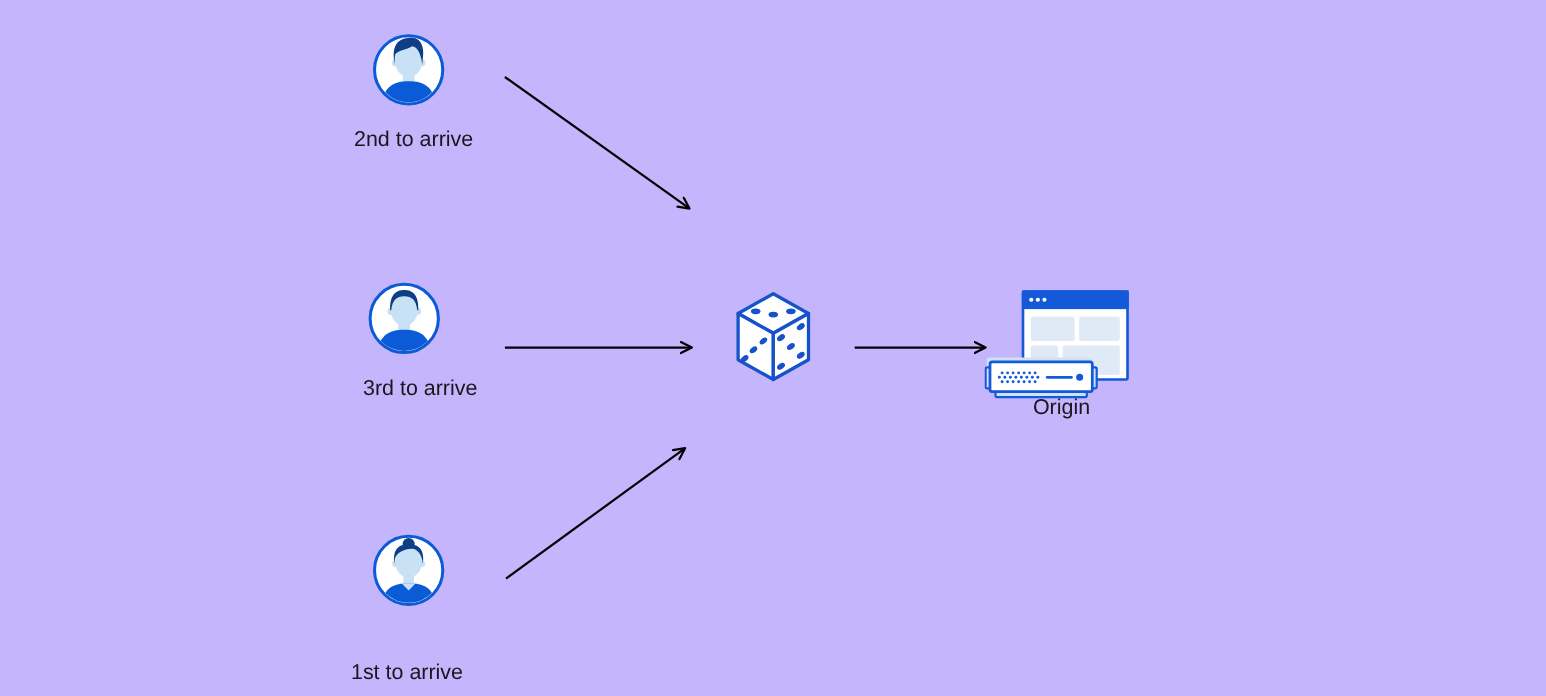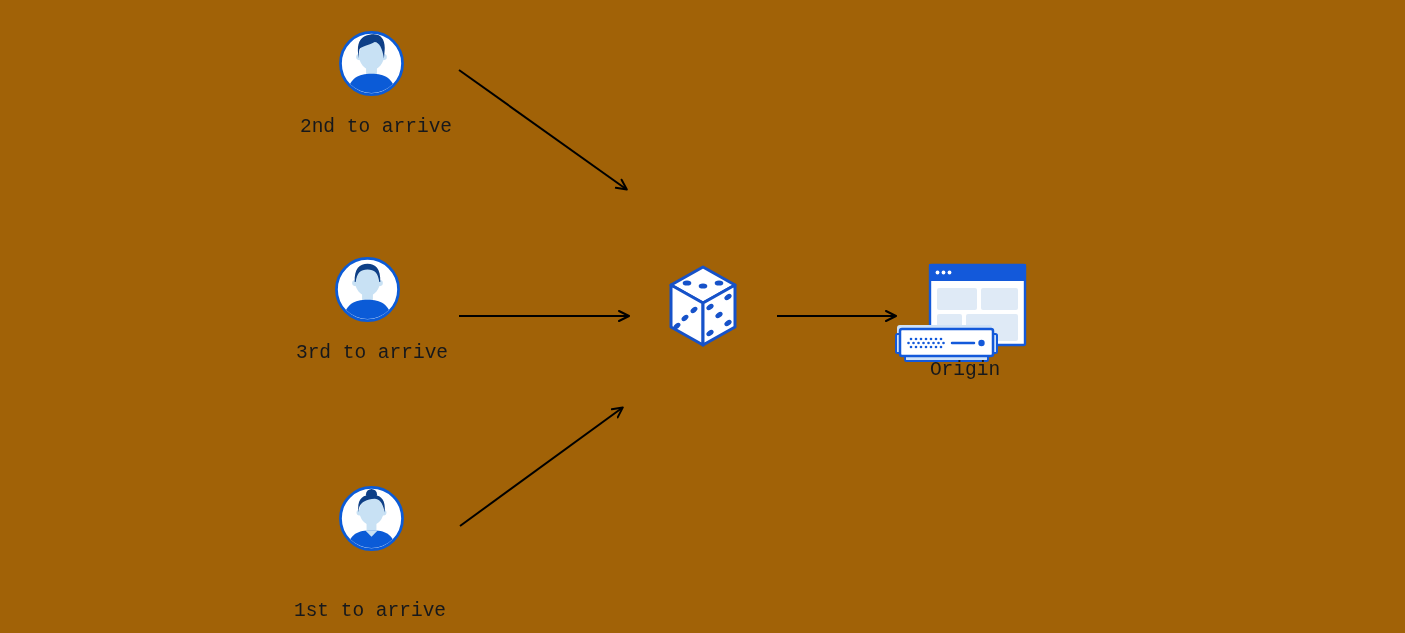--- a/index.html
+++ b/index.html
@@ -1,20 +1,20 @@
 <!DOCTYPE html>
 <html style="--accent-blue: #0b5bd7; --hair-blue: #0e3f86; --face-blue: #c8e1f4; --dice-blue: #1652c9; --window-blue: #1359da; --block-blue: #dfeaf6; --light-blue: #cfe2f7; --arrow-black: #000000; --label-text: #16181c;"><head>
 <meta charset="utf-8">
 <style>
   html,body{margin:0;padding:0;background:#ffffff;}
   .canvas{
     position:relative;
     width:1405px;height:633px;
-    background:#a16207;
-    font-family:Liberation Mono, monospace;
+    background:#c4b5fd;
+    font-family:Liberation Sans, sans-serif;
     overflow:hidden;
   }
   .node{position:absolute;}
   .node-label{
     position:absolute;
     transform:translateX(-50%);
     font-size:19.5px;
     line-height:22px;
     color:var(--label-text,#16181c);
     white-space:nowrap;
@@ -90,21 +90,21 @@
       <g clip-path="url(#clipB)">
         <rect class="fill-face" x="28.5" y="32" width="11" height="17"></rect>
         <path class="fill-accent" d="M8 68 C11 50 19 44.5 34 44.5 C49 44.5 57 50 60 68 Z"></path>
         <circle class="fill-face" cx="21.5" cy="27.5" r="3.1"></circle>
         <circle class="fill-face" cx="46.5" cy="27.5" r="3.1"></circle>
         <ellipse class="fill-face" cx="34" cy="26" rx="12.6" ry="14.6"></ellipse>
         <path class="fill-hair" d="M21 26.5 C20.5 12.5 26 7.8 34 7.8 C42 7.8 47.5 12.5 47 26.5 L46 26.5 C44.8 16.8 41 13.6 34 13.6 C27 13.6 23.2 16.8 22 26.5 Z"></path>
       </g>
     </svg>
   </div>
-  <div class="node-label" style="left:372px;top:342px;">3rd to arrive</div>
+  <div class="node-label" style="left:382px;top:342px;">3rd to arrive</div>
 
   <div class="node" style="left:338px;top:485px;">
     <svg width="67" height="67" viewBox="0 0 68 68">
       <defs>
           <clipPath id="clipC">
             <circle cx="34" cy="34" r="30"></circle>
           </clipPath>
         </defs>
       <circle class="av-ring" cx="34" cy="34" r="31.5"></circle>
       <g clip-path="url(#clipC)">

